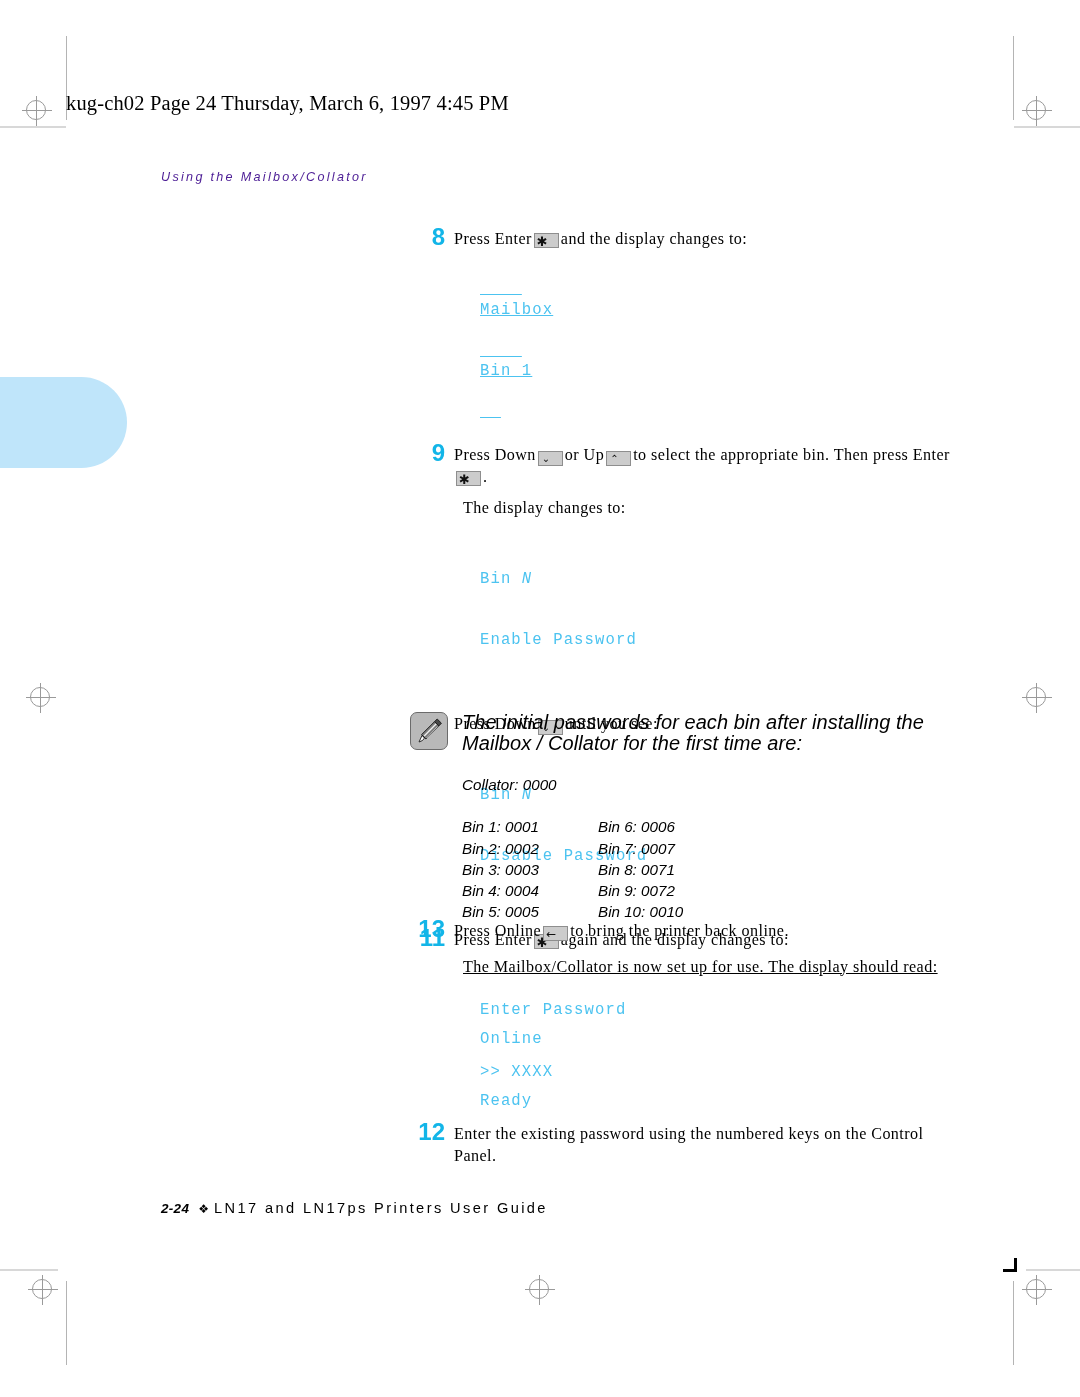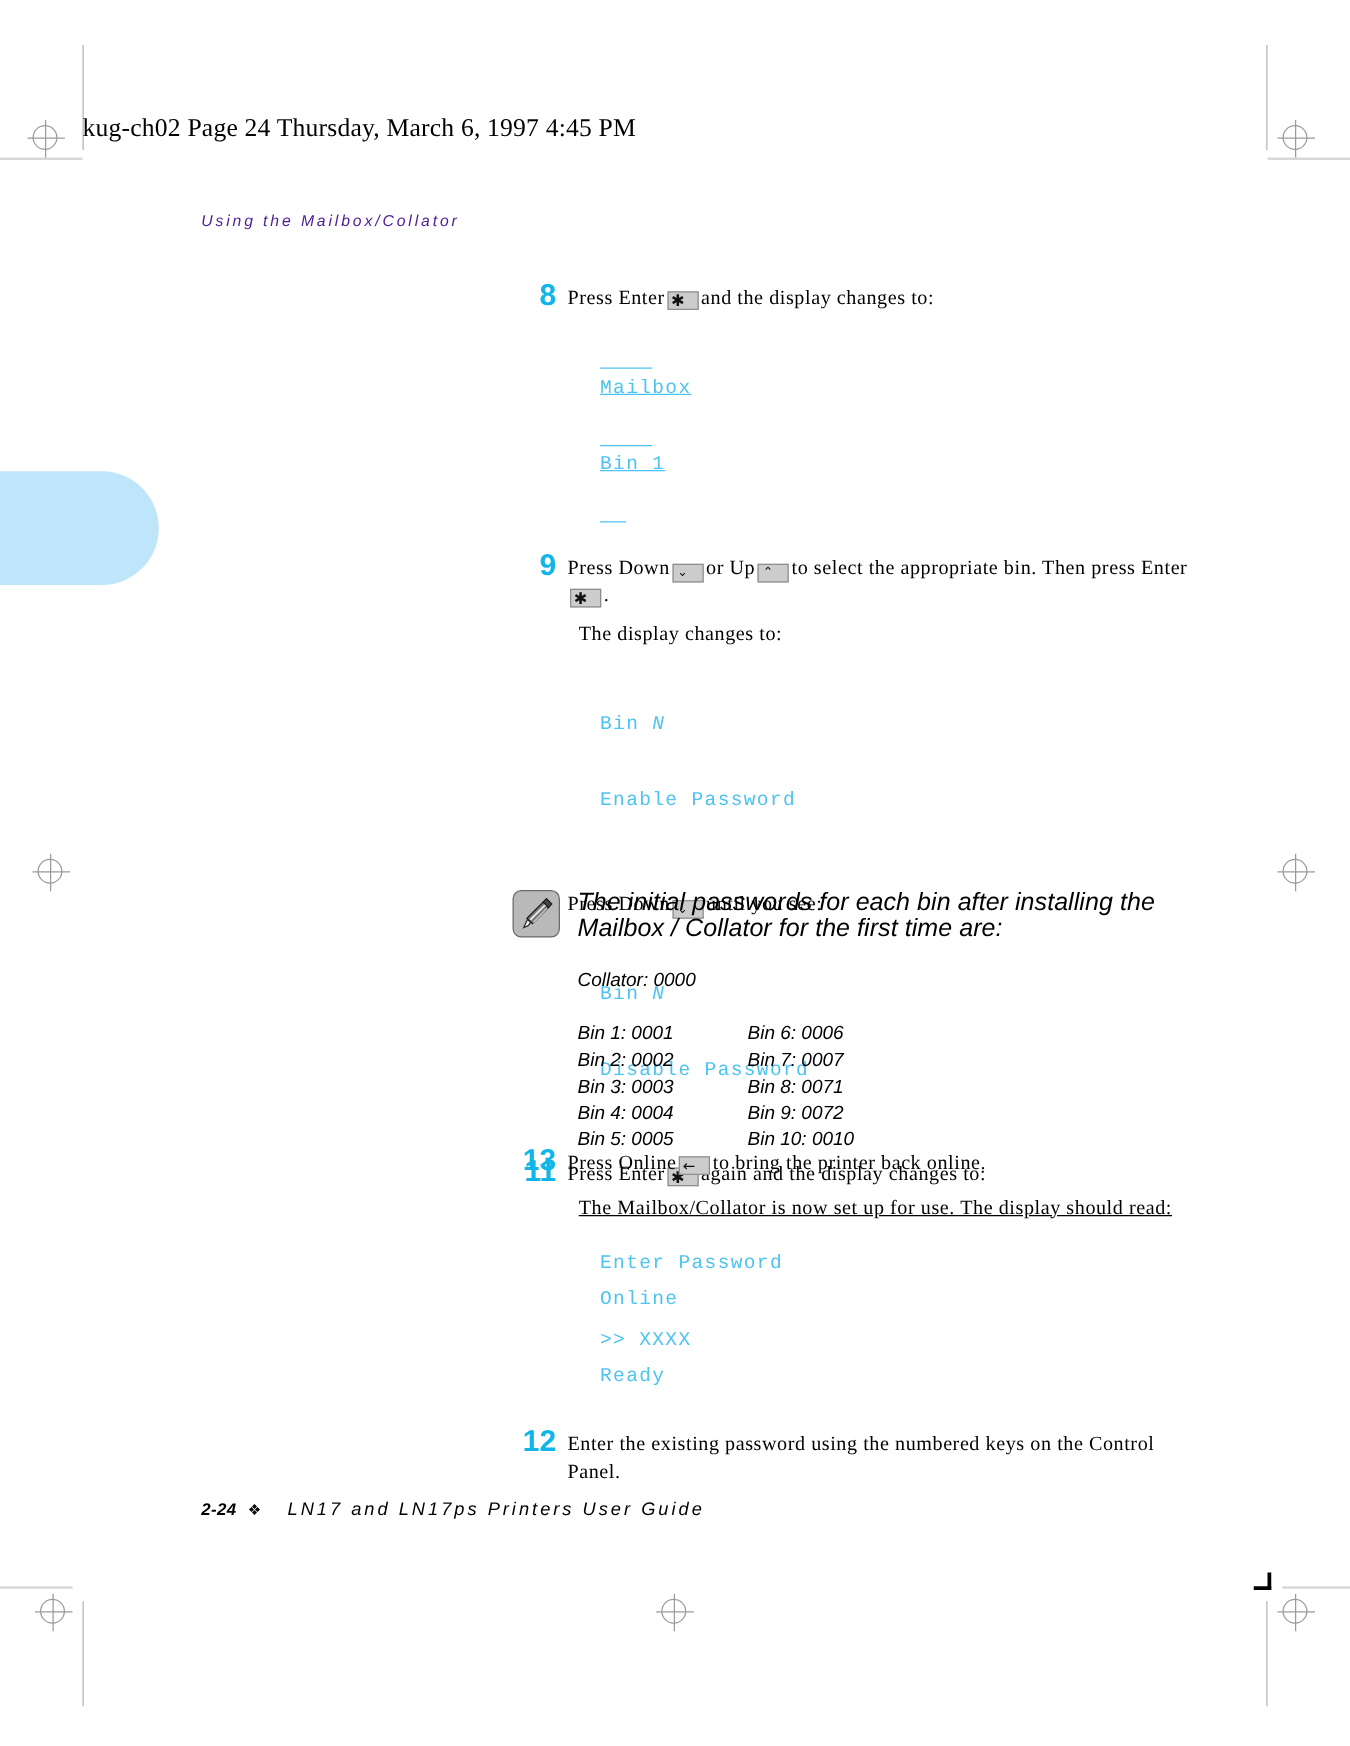--- a/index.html
+++ b/index.html
@@ -228,24 +228,23 @@
     font-size: 13.5px;
     letter-spacing: 0.3px;
   }
   .footer-diamond {
     font-family: "DejaVu Sans", sans-serif;
     font-size: 12px;
     margin-left: 9px;
   }
   .footer-title {
     font-family: "Liberation Sans", sans-serif;
-    font-style: italic;
     font-size: 14.6px;
     letter-spacing: 2.4px;
-    margin-left: 21px;
+    margin-left: 5px;
   }
 </style>
 </head>
 <body>
 
 <div class="thin-rule" style="left:66px; top:36px; width:1px; height:84px;"></div>
 <div class="rule" style="left:0px; top:126px; width:66px; height:2px;"></div>
 <div class="reg-mark" style="left:22px; top:96px;">
   <div class="circ"></div>
     <div class="vline"></div>
@@ -342,21 +341,21 @@
     <div class="step-num">11</div>
     <div class="step-body">
       <span>Press Enter</span><span class="key enter-key">✱</span><span>again and the display changes to:</span>
     </div>
   </div>
   <div class="lcd" style="margin-top:9px;">
     <div>Enter Password</div>
     <div>&gt;&gt; XXXX</div>
   </div>
 
-  <div class="step" style="margin-top:22px;">
+  <div class="step" style="">
     <div class="step-num">12</div>
     <div class="step-body">Enter the existing password using the numbered keys on the Control Panel.</div>
   </div>
 </div>
 
 <div class="note">
   <div class="note-icon">
     <svg width="36" height="36" viewBox="0 0 36 36" aria-hidden="true">
       <g>
         <polygon points="8,29 11,22.5 13.5,25 11.5,27.5" fill="#ffffff" stroke="#2a2a2a" stroke-width="1"></polygon>

